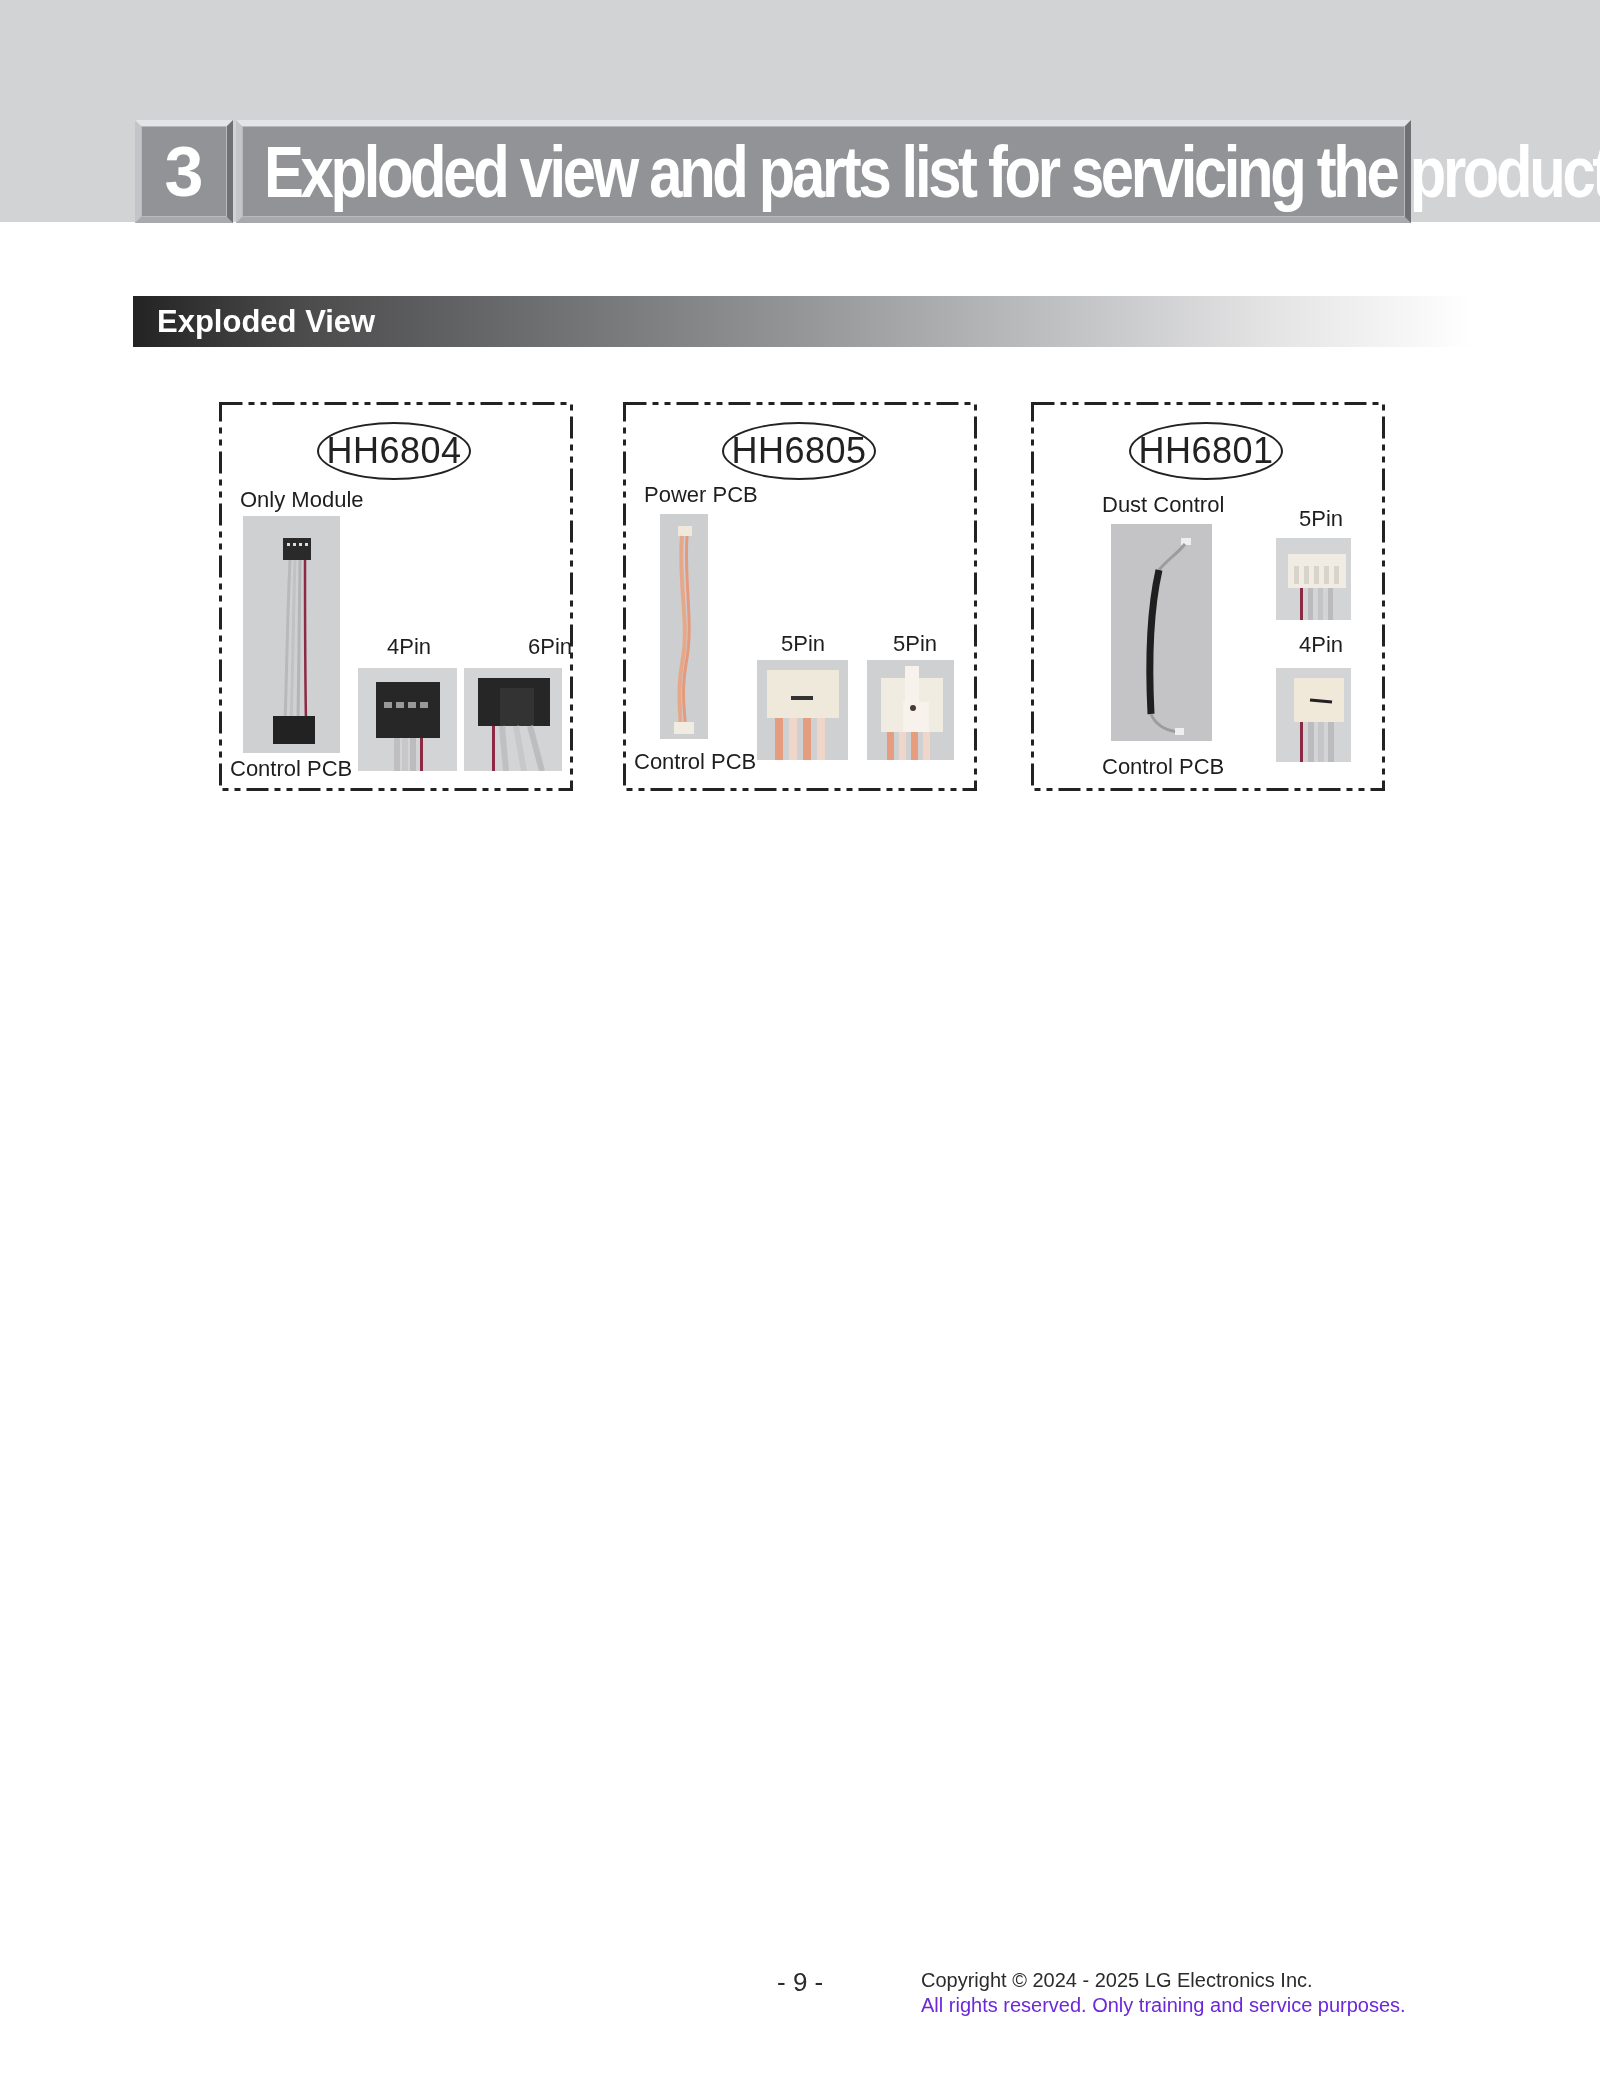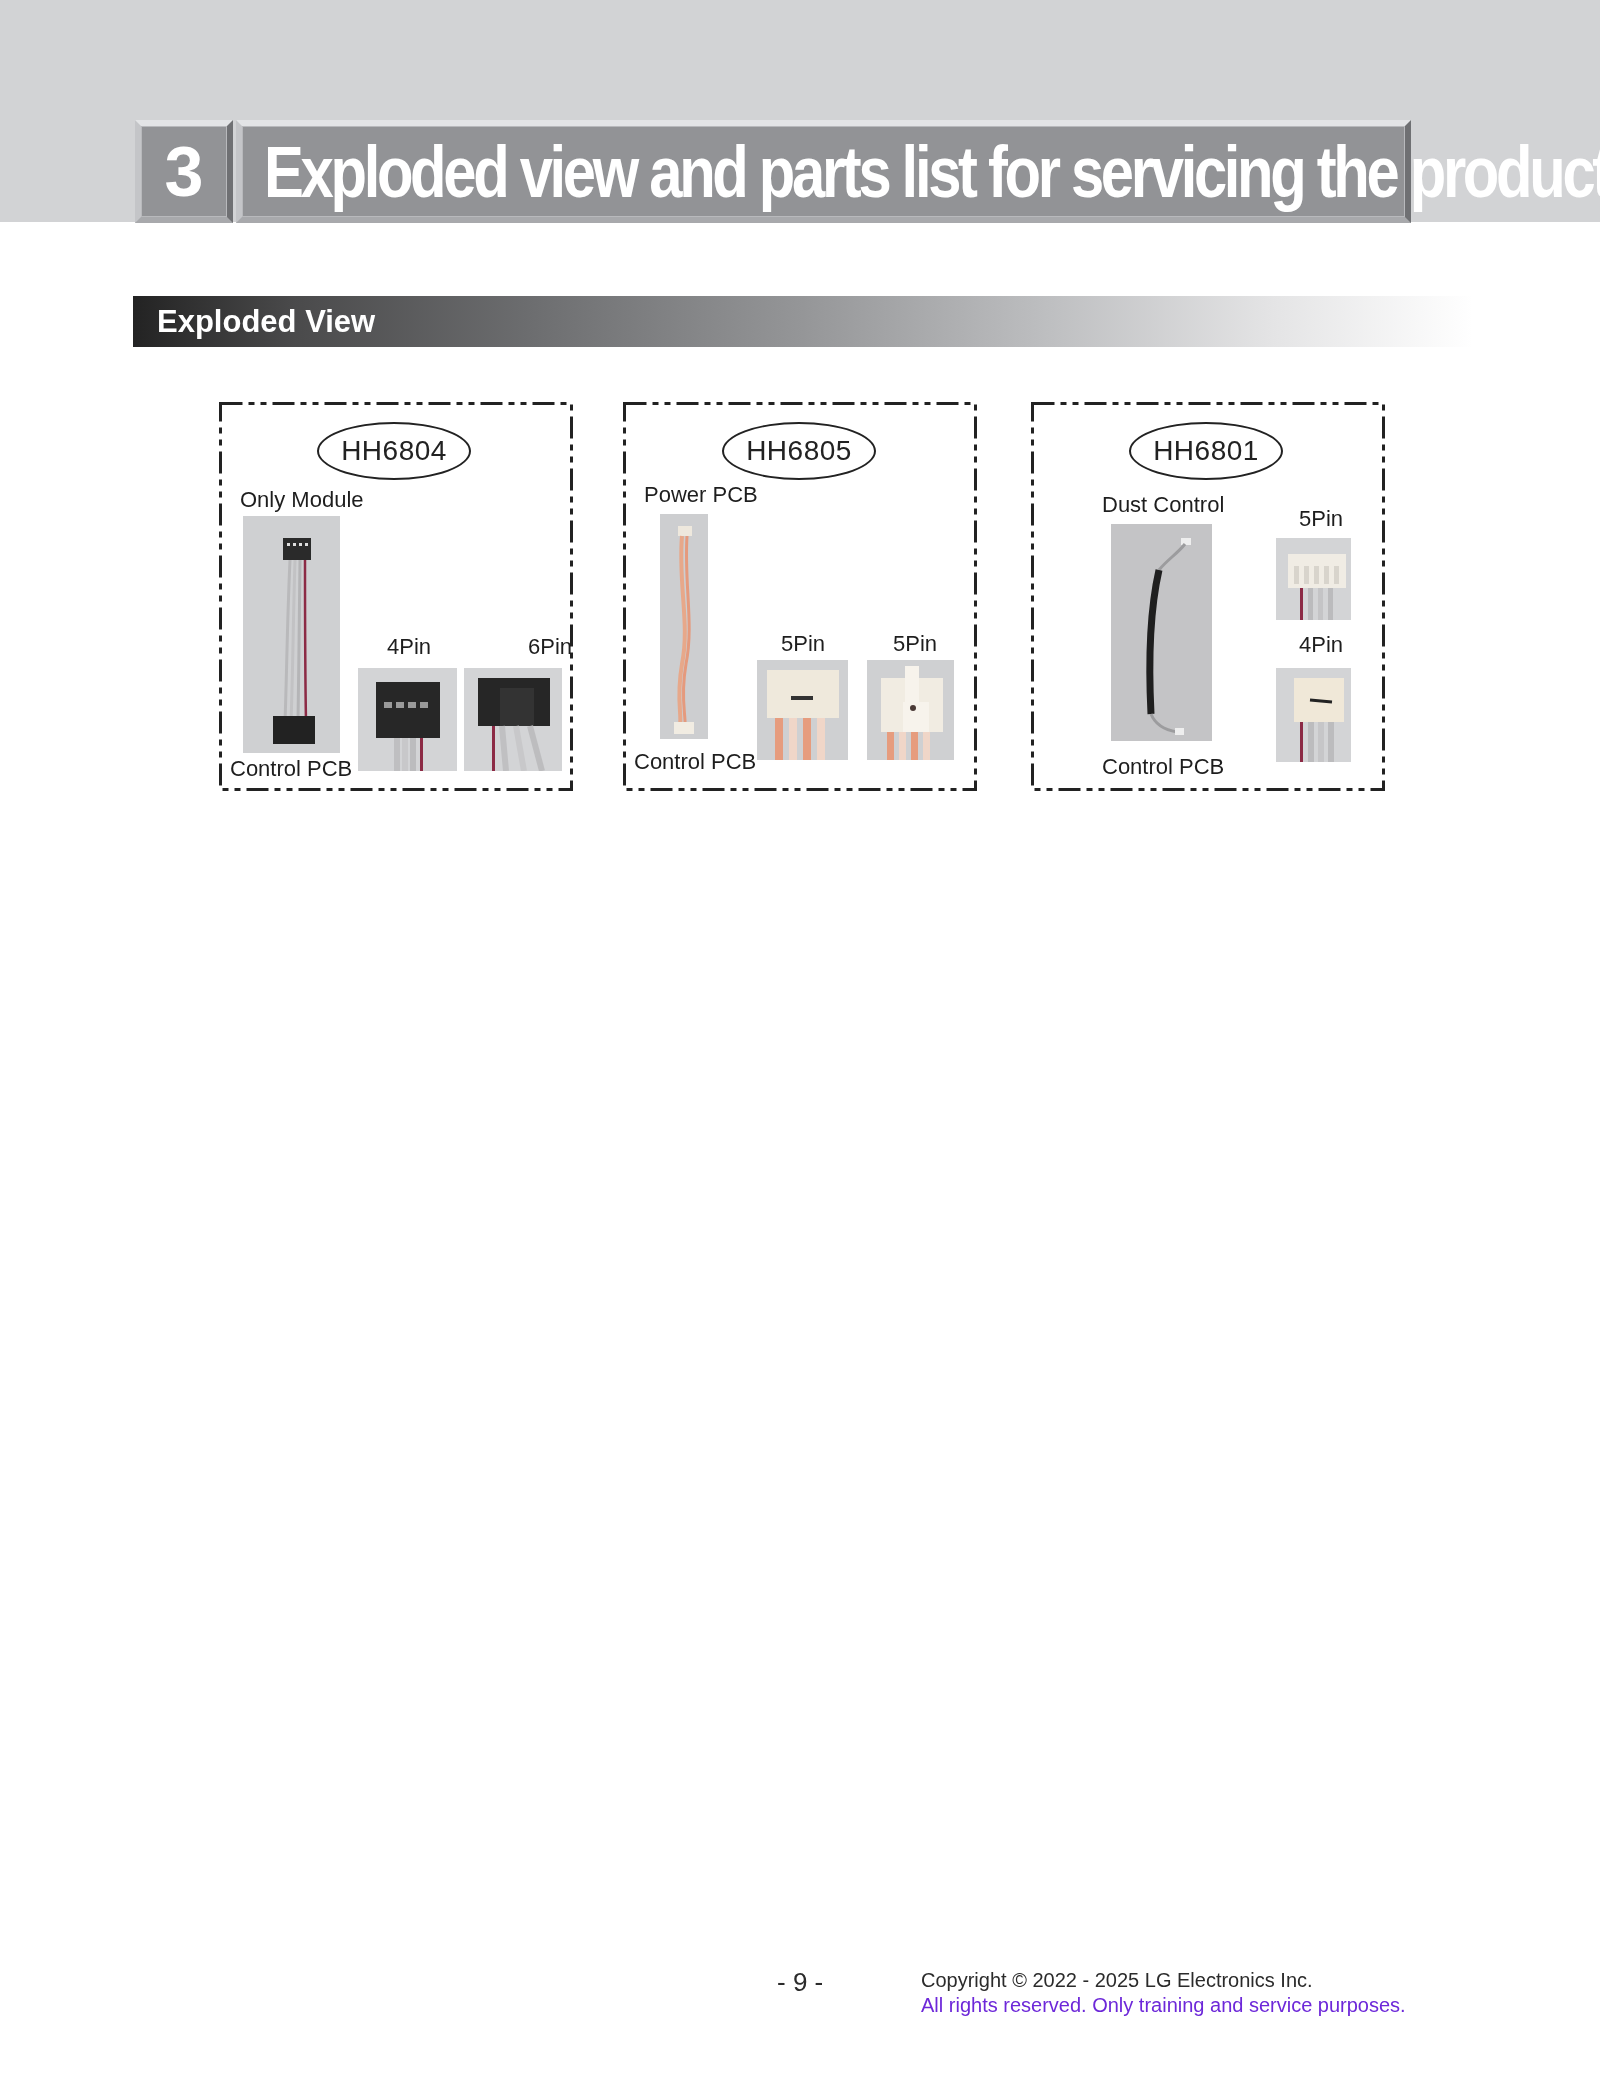--- a/index.html
+++ b/index.html
@@ -54,21 +54,21 @@
   }
   .group-box {
     position: absolute; box-sizing: border-box;
     width: 354px; height: 389px; top: 402px;
   }
   .group-box svg.frame { position: absolute; left: 0; top: 0; }
   .model-oval {
     position: absolute; box-sizing: border-box;
     width: 154px; height: 58px;
     border: 2px solid #222; border-radius: 50%;
-    text-align: center; font-size: 28px; line-height: 54px; color: #222;
+    text-align: center; font-size: 36px; line-height: 54px; color: #222;
     letter-spacing: 0.5px;
   }
   .lbl {
     position: absolute; font-size: 22px; line-height: 26px; color: #1e1e1e; white-space: nowrap;
   }
   .photo {
     position: absolute; box-sizing: border-box; overflow: hidden;
     background: #c9cacc;
   }
 </style>
@@ -223,14 +223,14 @@
       <path d="M34 32 L56 34" stroke="#222" stroke-width="3"></path>
       <rect x="24" y="54" width="3" height="40" fill="#8c2a45"></rect>
       <rect x="32" y="54" width="6" height="40" fill="#bcbcbe"></rect>
         <rect x="42" y="54" width="6" height="40" fill="#c6c6c8"></rect>
         <rect x="52" y="54" width="6" height="40" fill="#bcbcbe"></rect>
     </svg>
   </div>
 </div>
 
 <div class="lbl" style="left:777px; top:1967px; font-size:26px; line-height:30px; color:#2b2b2b;">- 9 -</div>
-<div class="lbl" style="left:921px; top:1968px; font-size:20px; line-height:24px; color:#2b2b2b;">Copyright © 2022 - 2025 LG Electronics Inc.</div>
+<div class="lbl" style="left:921px; top:1968px; font-size:20px; line-height:24px; color:#2b2b2b;">Copyright © 2024 - 2025 LG Electronics Inc.</div>
 <div class="lbl" style="left:921px; top:1993px; font-size:20px; line-height:24px; color:#6d28d9;">All rights reserved. Only training and service purposes.</div>
 
 </body></html>

